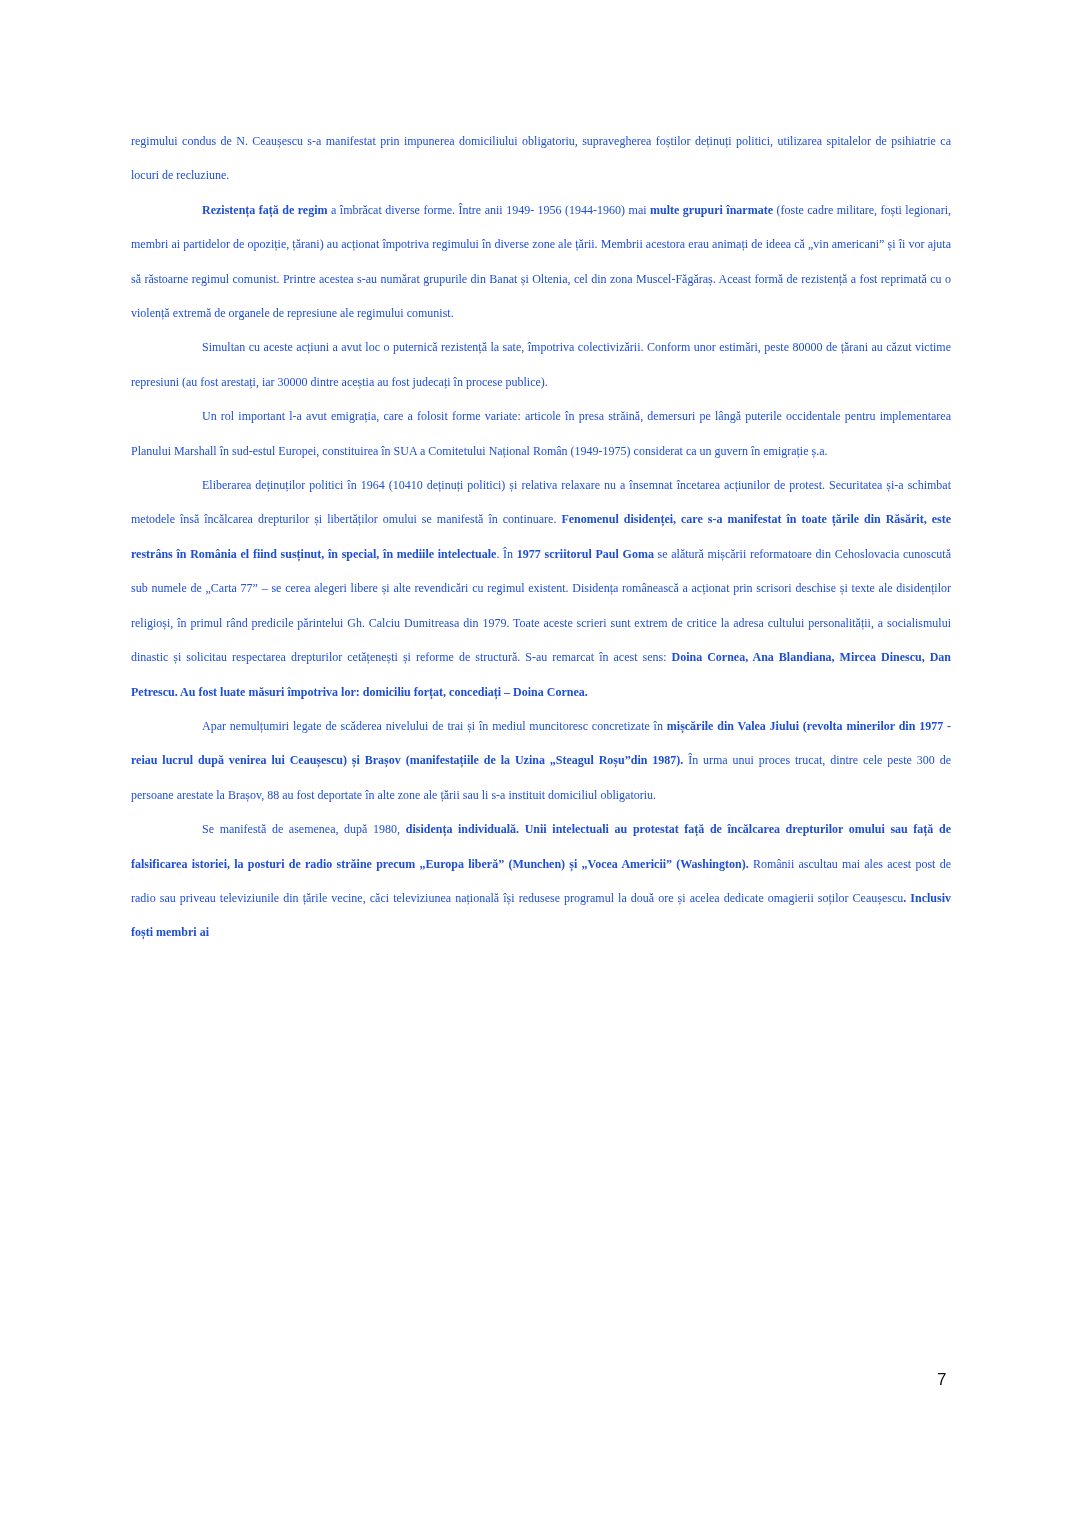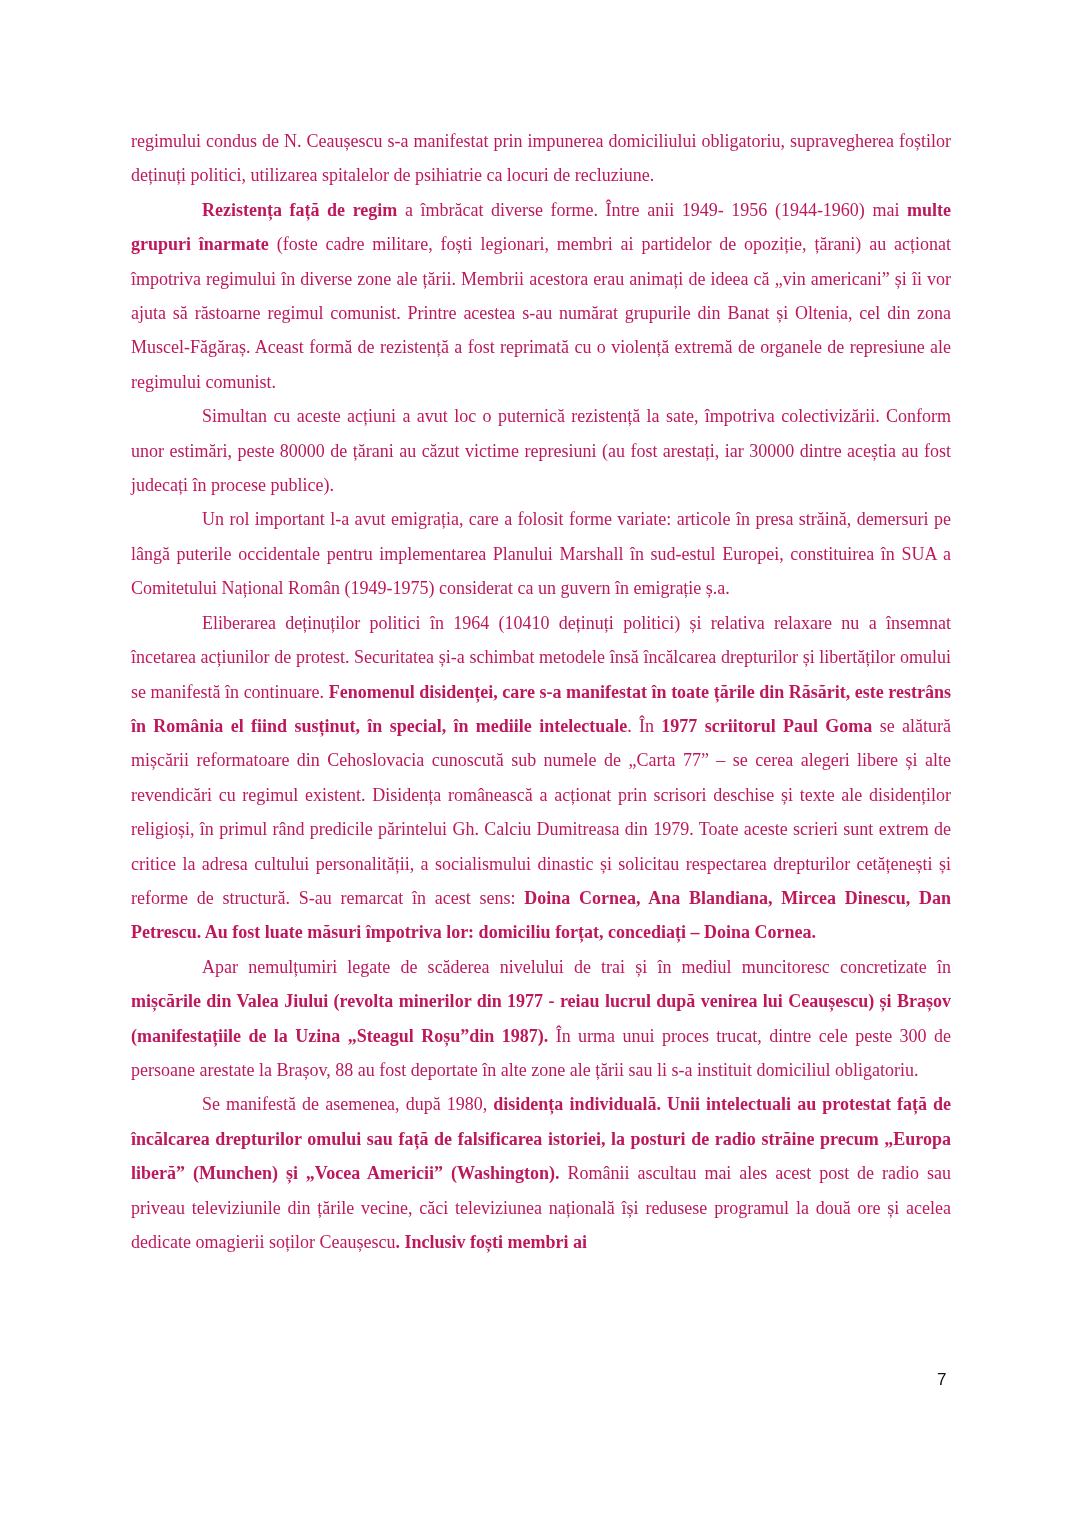--- a/index.html
+++ b/index.html
@@ -3,23 +3,23 @@
   <meta charset="utf-8">
   <style>
     html, body { margin: 0; padding: 0; background: #ffffff; }
     body { width: 1080px; height: 1527px; position: relative; overflow: hidden; }
     .page {
       position: absolute;
       left: 131px;
       top: 124px;
       width: 820px;
       font-family: "Liberation Serif", serif;
-      font-size: 18px;
+      font-size: 12px;
       line-height: 34.4px;
-      color: #be185d;
+      color: #1d4ed8;
     }
     .para { margin: 0; text-align: justify; }
     .indent { text-indent: 71px; }
     .para b { font-weight: bold; }
     .page-number {
       position: absolute;
       left: 937px;
       top: 1370px;
       font-family: "Liberation Sans", sans-serif;
       font-size: 17px;

